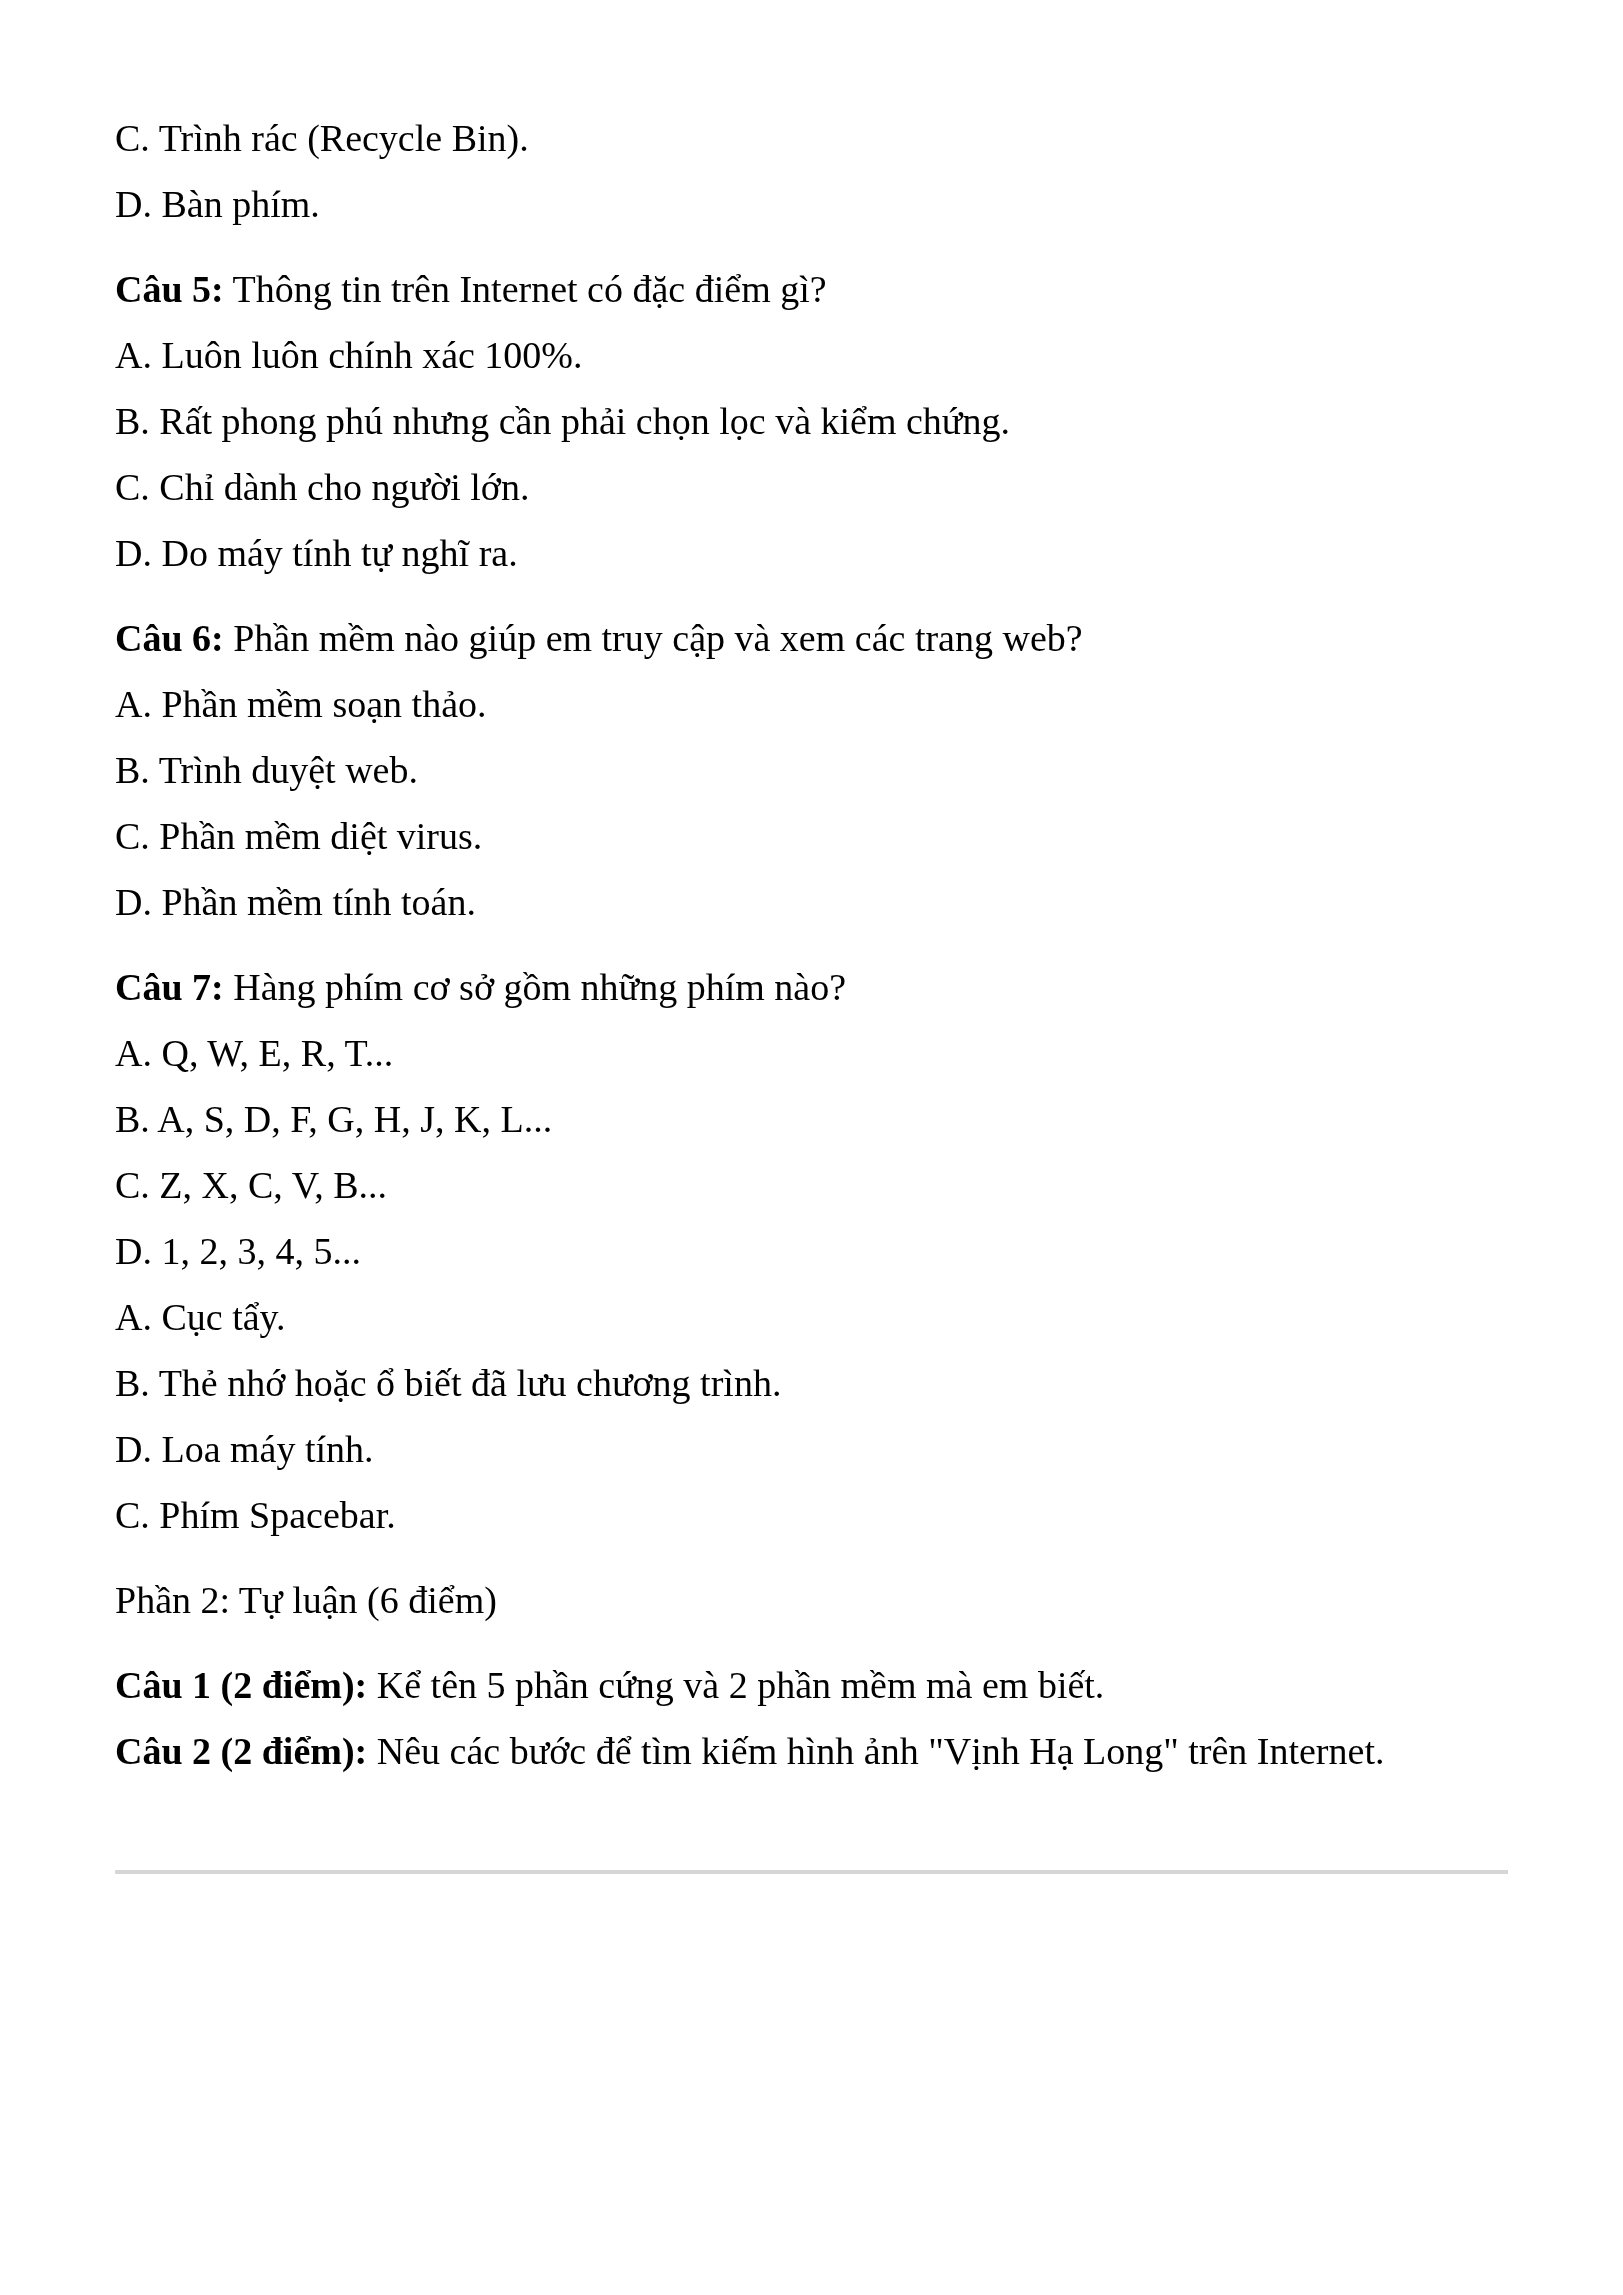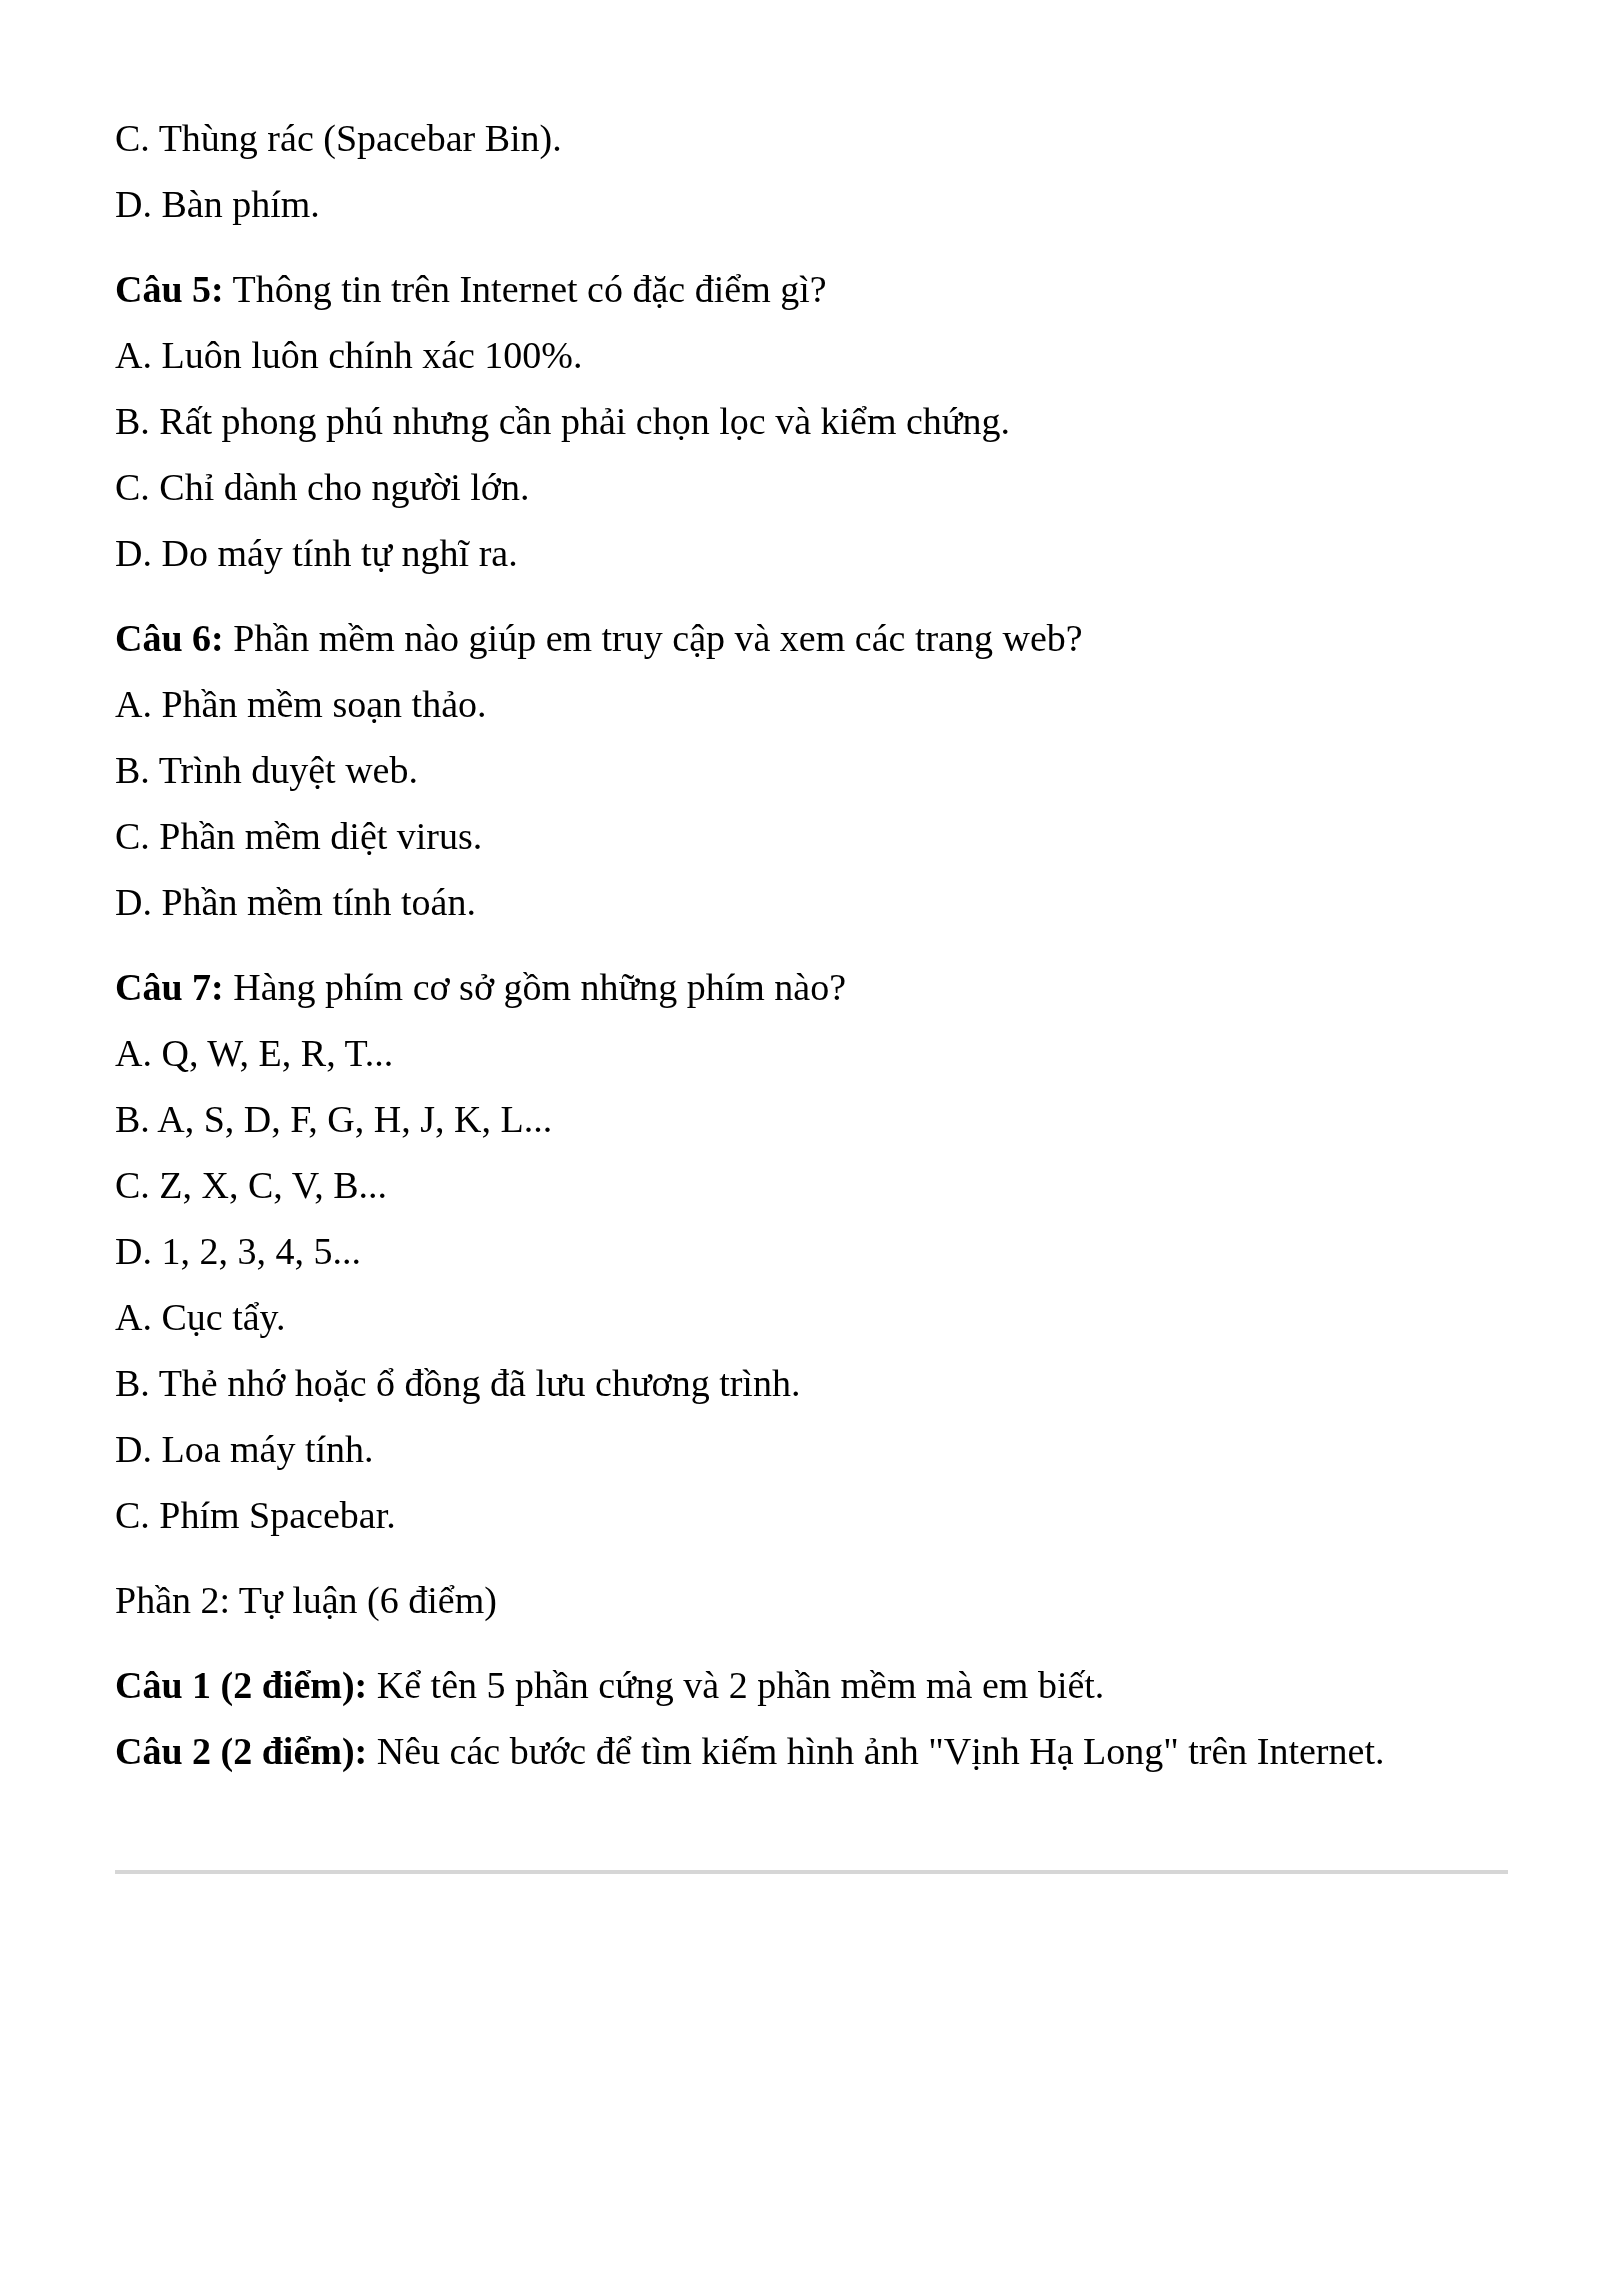--- a/index.html
+++ b/index.html
@@ -41,21 +41,21 @@
     height: 3.9px;
     background: #d6d6d6;
     margin: 86px 0 42px 0;
   }
 </style>
 </head>
 <body>
 
 <div class="page">
 
-  <p class="line"><span>C. Thùng rác (Spacebar Bin).</span></p>
+  <p class="line"><span>C. Trình rác (Recycle Bin).</span></p>
   <p class="line"><span>D. Bàn phím.</span></p>
 
   <p class="line sp">
     <span class="qlabel">Câu 5:</span>
     <span>Thông tin trên Internet có đặc điểm gì?</span>
   </p>
   <p class="line"><span>A. Luôn luôn chính xác 100%.</span></p>
   <p class="line"><span>B. Rất phong phú nhưng cần phải chọn lọc và kiểm chứng.</span></p>
   <p class="line"><span>C. Chỉ dành cho người lớn.</span></p>
   <p class="line"><span>D. Do máy tính tự nghĩ ra.</span></p>
@@ -72,21 +72,21 @@
   <p class="line sp">
     <span class="qlabel">Câu 7:</span>
     <span>Hàng phím cơ sở gồm những phím nào?</span>
   </p>
   <p class="line"><span>A. Q, W, E, R, T...</span></p>
   <p class="line"><span>B. A, S, D, F, G, H, J, K, L...</span></p>
   <p class="line"><span>C. Z, X, C, V, B...</span></p>
   <p class="line"><span>D. 1, 2, 3, 4, 5...</span></p>
 
   <p class="line"><span>A. Cục tẩy.</span></p>
-  <p class="line"><span>B. Thẻ nhớ hoặc ổ đồng đã lưu chương trình.</span></p>
+  <p class="line"><span>B. Thẻ nhớ hoặc ổ biết đã lưu chương trình.</span></p>
   <p class="line"><span>D. Loa máy tính.</span></p>
   <p class="line"><span>C. Phím Spacebar.</span></p>
 
   <p class="line sp bold">Phần 2: Tự luận (6 điểm)</p>
 
   <p class="line sp">
     <span class="qlabel">Câu 1 (2 điểm):</span>
     <span>Kể tên 5 phần cứng và 2 phần mềm mà em biết.</span>
   </p>
   <p class="line">

